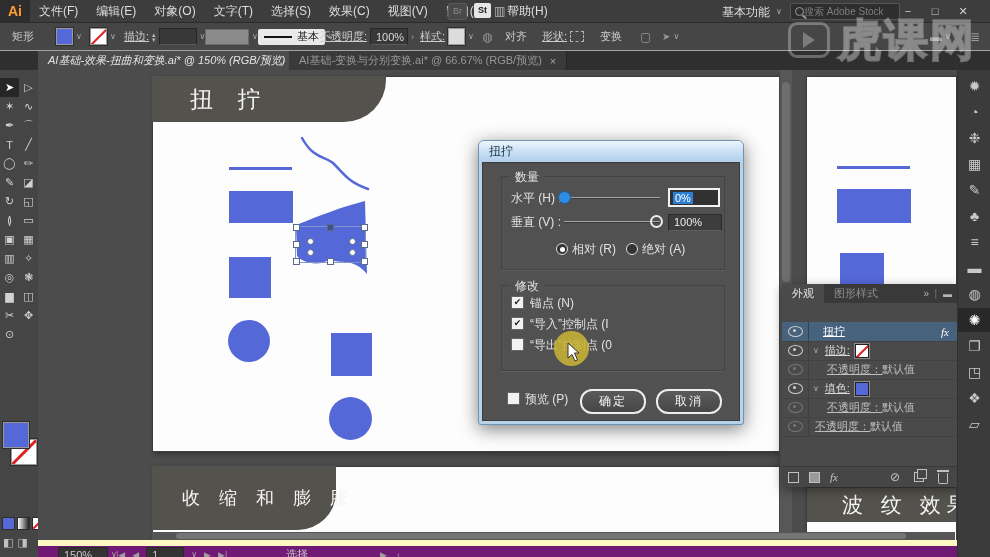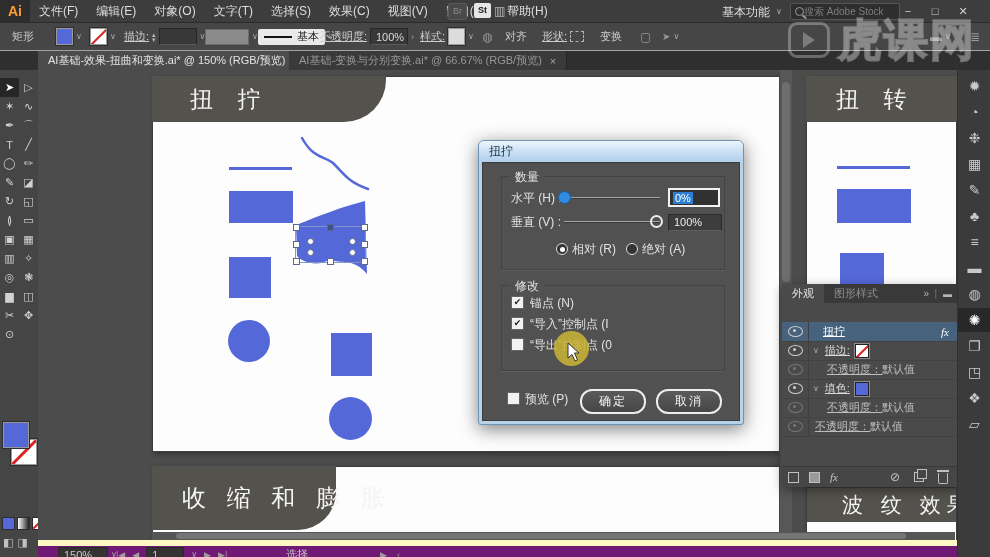--- a/index.html
+++ b/index.html
@@ -224,21 +224,21 @@
     <div class="cb" style="left:930px;">
       <span class="dimico">▬</span>
       <span class="chev">∨</span>
     </div>
     <div class="cb" style="left:970px;">
         <span class="dimico">≣</span>
       </div>
   </div>
 
   <div class="abs tabbar">
-    <div class="doctab tab-active" style="left:38px;">
+    <div class="doctab tab-active" style="left:38px;font-style:italic;">
       <span>AI基础-效果-扭曲和变换.ai* @ 150% (RGB/预览)</span>
       <span class="tabclose">×</span>
     </div>
     <div class="doctab tab-inactive" style="left:289px;">
       <span>AI基础-变换与分别变换.ai* @ 66.67% (RGB/预览)</span>
       <span class="tabclose">×</span>
     </div>
   </div>
 
   <div class="abs toolbar">
@@ -315,31 +315,28 @@
     <div class="handle" style="left:323px;top:171px;"></div>
     <div class="handle" style="left:255px;top:188px;"></div>
     <div class="handle" style="left:289px;top:188px;"></div>
     <div class="handle" style="left:323px;top:188px;"></div>
     <div class="anchor" style="left:269px;top:168px;"></div>
     <div class="anchor" style="left:311px;top:168px;"></div>
     <div class="anchor" style="left:269px;top:179px;"></div>
     <div class="anchor" style="left:311px;top:179px;"></div>
 
     <div class="artboard" style="left:768px;top:6px;width:149px;height:209px;">
-      <div class="ab-header" style="left:-1px;top:-1px;width:151px;height:46px;">
-        <span class="ab-title" style="padding-left:30px;">扭 转</span>
-      </div>
       <div class="shape blue" style="left:30px;top:89px;width:73px;height:3px;"></div>
       <div class="shape blue" style="left:30px;top:112px;width:74px;height:34px;"></div>
       <div class="shape blue" style="left:33px;top:176px;width:44px;height:33px;"></div>
     </div>
 
     <div class="artboard" style="left:114px;top:396px;width:626px;height:74px;">
       <div class="ab-header" style="left:-1px;top:-1px;width:184px;height:64px;border-radius:0 0 38px 0;">
-        <span class="ab-title" style="padding-left:30px;font-size:24px;letter-spacing:7px;">收 缩 和 膨 胀</span>
+        <span class="ab-title" style="padding-left:30px;font-size:18px;letter-spacing:7px;">收 缩 和 膨 胀</span>
       </div>
     </div>
 
     <div class="artboard" style="left:768px;top:417px;width:149px;height:53px;overflow:hidden;">
       <div class="ab-header" style="left:-1px;top:-1px;width:151px;height:35px;">
         <span class="ab-title" style="padding-left:36px;font-size:21px;letter-spacing:6px;">波 纹 效果</span>
       </div>
     </div>
   </div>
 

